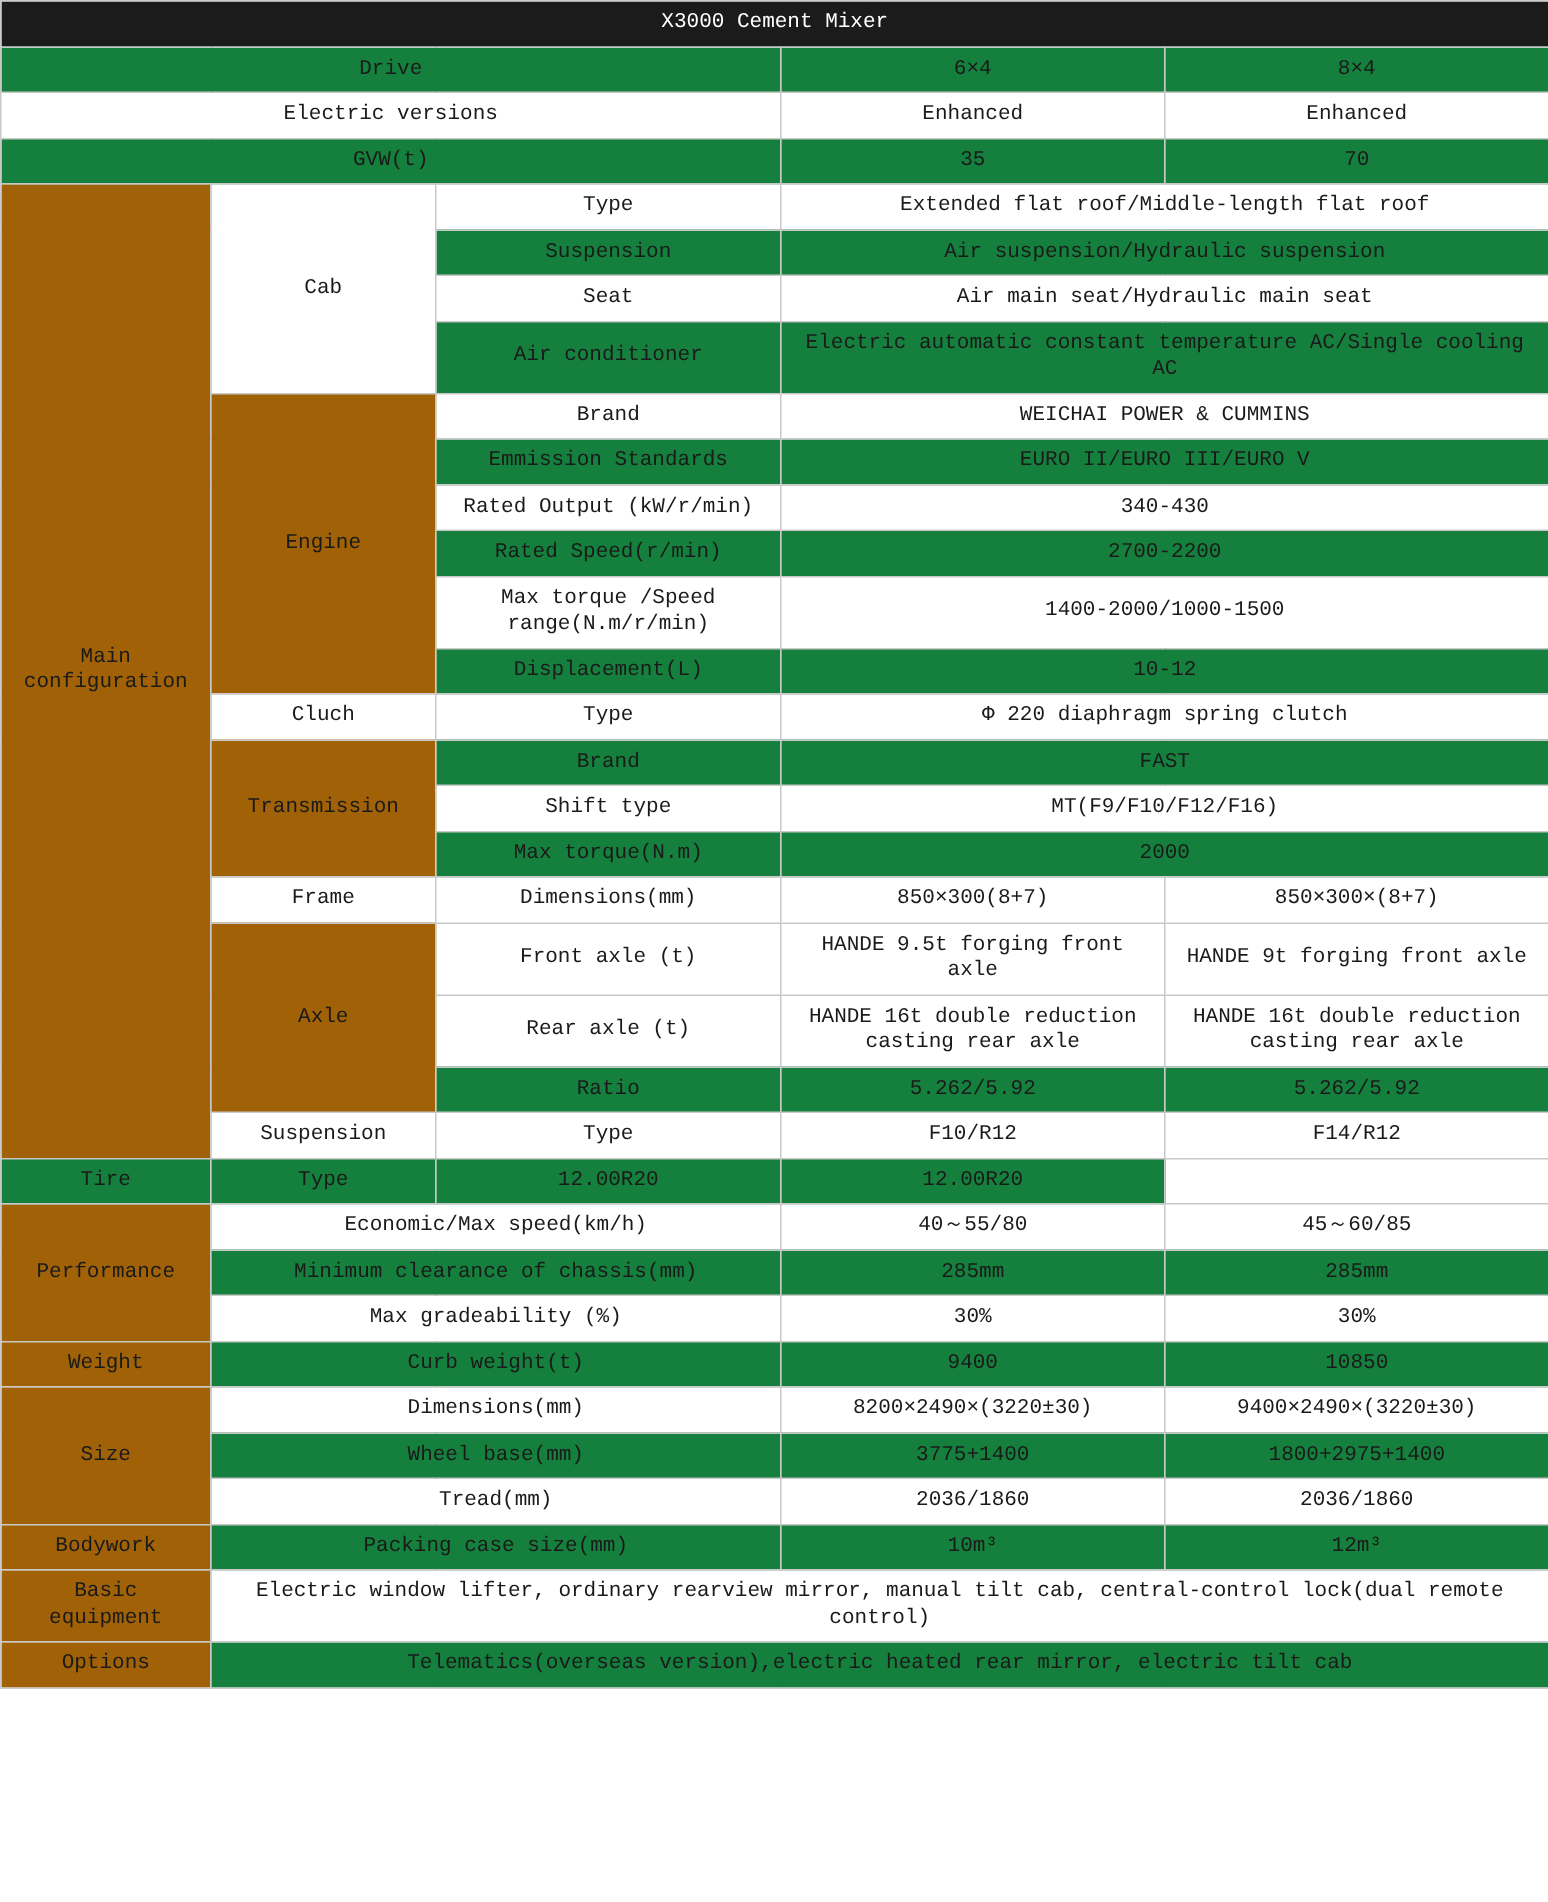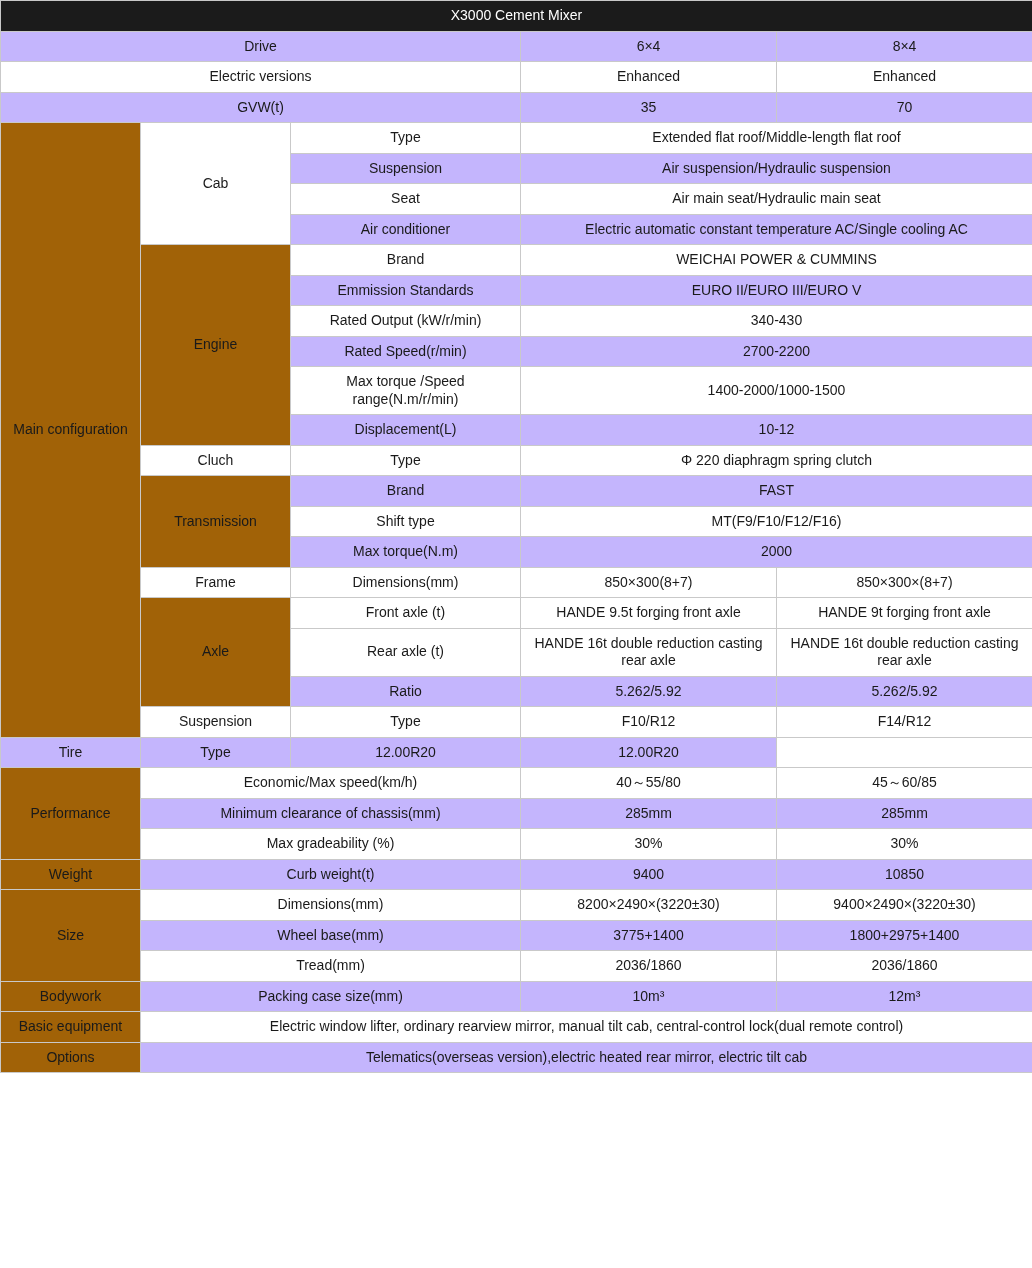--- a/index.html
+++ b/index.html
@@ -9,41 +9,42 @@
   }
   body {
     width: 1032px;
     font-family: "Liberation Sans", sans-serif;
     color: #1a1a1a;
   }
   table.spec {
     width: 1032px;
     border-collapse: collapse;
     table-layout: fixed;
+    font-family: Liberation Mono, monospace;
   }
   table.spec td, table.spec th {
     border: 1px solid #c9c9c9;
     padding: 6px 8px;
     font-size: 14px;
     font-weight: normal;
     text-align: center;
     vertical-align: middle;
     line-height: 1.25;
     box-sizing: border-box;
   }
   .title-row td {
     background: #1b1b1b;
     color: #ffffff;
     font-size: 15px;
     font-weight: bold;
     padding: 10px 8px;
     border: 1px solid #1b1b1b;
   }
   .shade {
-    background: #c4b5fd;
+    background: #15803d;
   }
   .white {
     background: #ffffff;
   }
   .grp {
     background: #a16207;
   }
   .col-a { width: 140px; }
   .col-b { width: 150px; }
   .col-c { width: 230px; }

